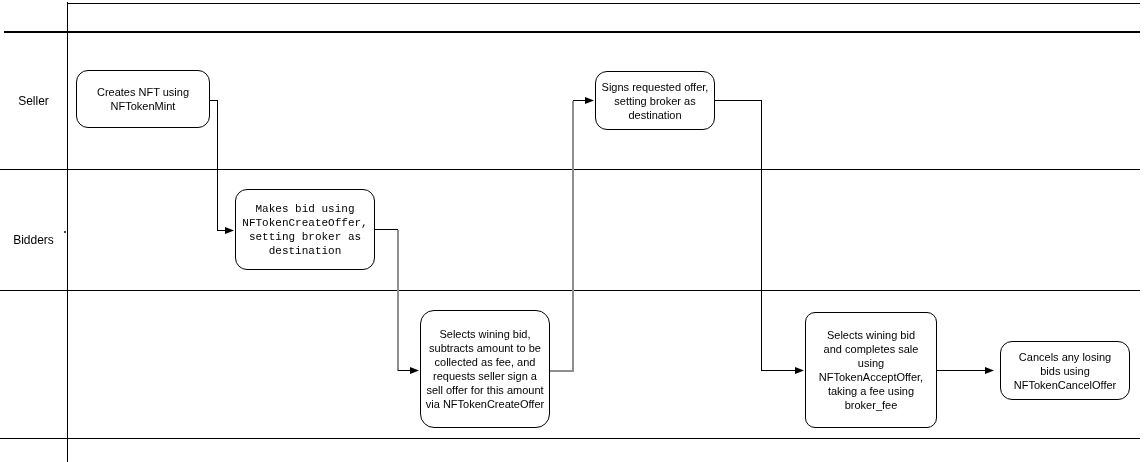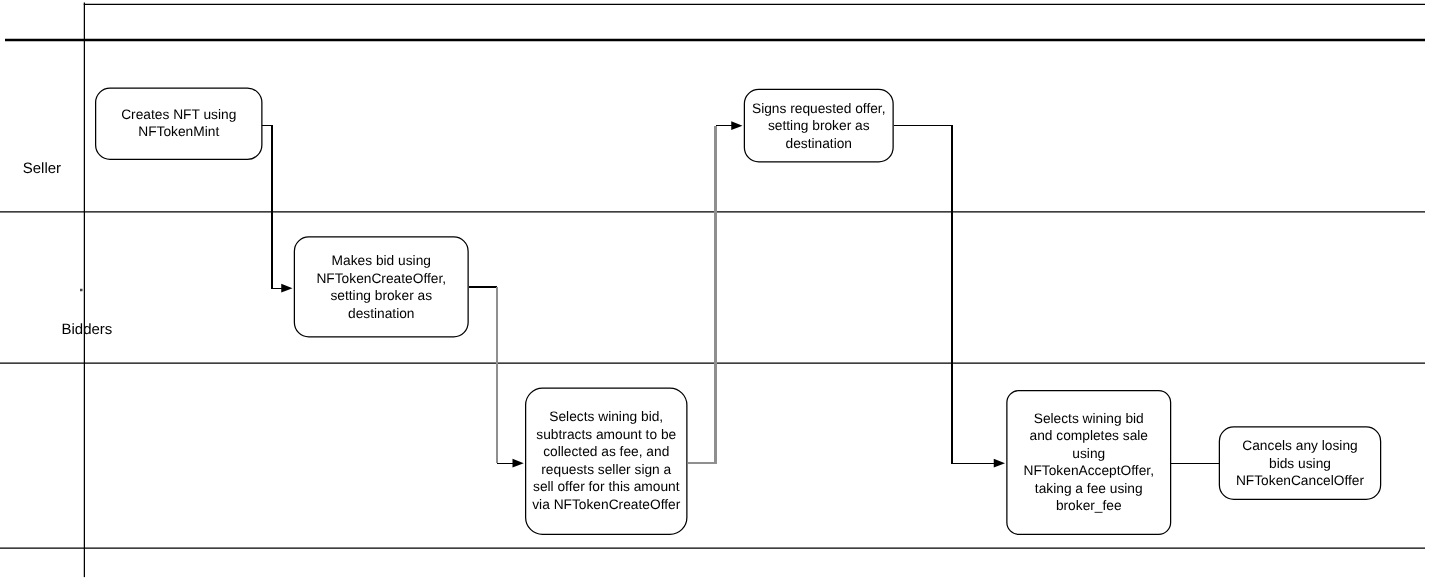--- a/index.html
+++ b/index.html
@@ -18,38 +18,37 @@
   .div2{left:0;top:169px;width:1140px;}
   .div3{left:0;top:290px;width:1140px;}
   .div4{left:0;top:438px;width:1140px;}
   .vline{position:absolute;background:#000;width:1px;left:67px;top:2px;height:460px;}
   .lane-dot{position:absolute;width:2px;height:2px;background:#444;left:64px;top:231px;}
   
   .lane-label{
     position:absolute;left:0;width:67px;
     display:flex;align-items:center;justify-content:center;
     font-size:12px;
-    margin-top:33px;
   }
   .lane-seller{top:33px;height:136px;}
-  .lane-bidders{top:170px;height:120px;padding-left:36px;}
+  .lane-bidders{top:180px;height:120px;}
   .lane-broker{top:291px;height:147px;}
   
   .node{
     position:absolute;box-sizing:border-box;
     background:#fff;border:1px solid #000;border-radius:12px;
     display:flex;align-items:center;justify-content:center;
     text-align:center;font-size:11px;line-height:14px;
   }
   .n1{left:76px;top:70px;width:134px;height:58px;padding:4px 6px;justify-content:flex-end;}
-  .n2{left:235px;top:189px;width:140px;height:81px;padding:0 4px;}
+  .n2{left:235px;top:189px;width:140px;height:81px;padding:0 4px;font-family:Liberation Mono, monospace;}
   .n3{left:420px;top:310px;width:130px;height:118px;padding:0 4px;border-radius:14px;}
   .n4{left:595px;top:71px;width:120px;height:59px;padding:0 5px;}
   .n5{left:805px;top:312px;width:132px;height:116px;padding:0 11px;border-radius:10px;}
-  .n6{left:975px;top:341px;width:130px;height:59px;padding:0 8px;}
+  .n6{left:1000px;top:341px;width:130px;height:59px;padding:0 8px;}
   
   .wires{position:absolute;left:0;top:0;width:1147px;height:462px;pointer-events:none;}
 </style>
 </head>
 <body>
 
 <div class="canvas">
 
   <div class="hline pool-top"></div>
   <div class="hline div1"></div>

